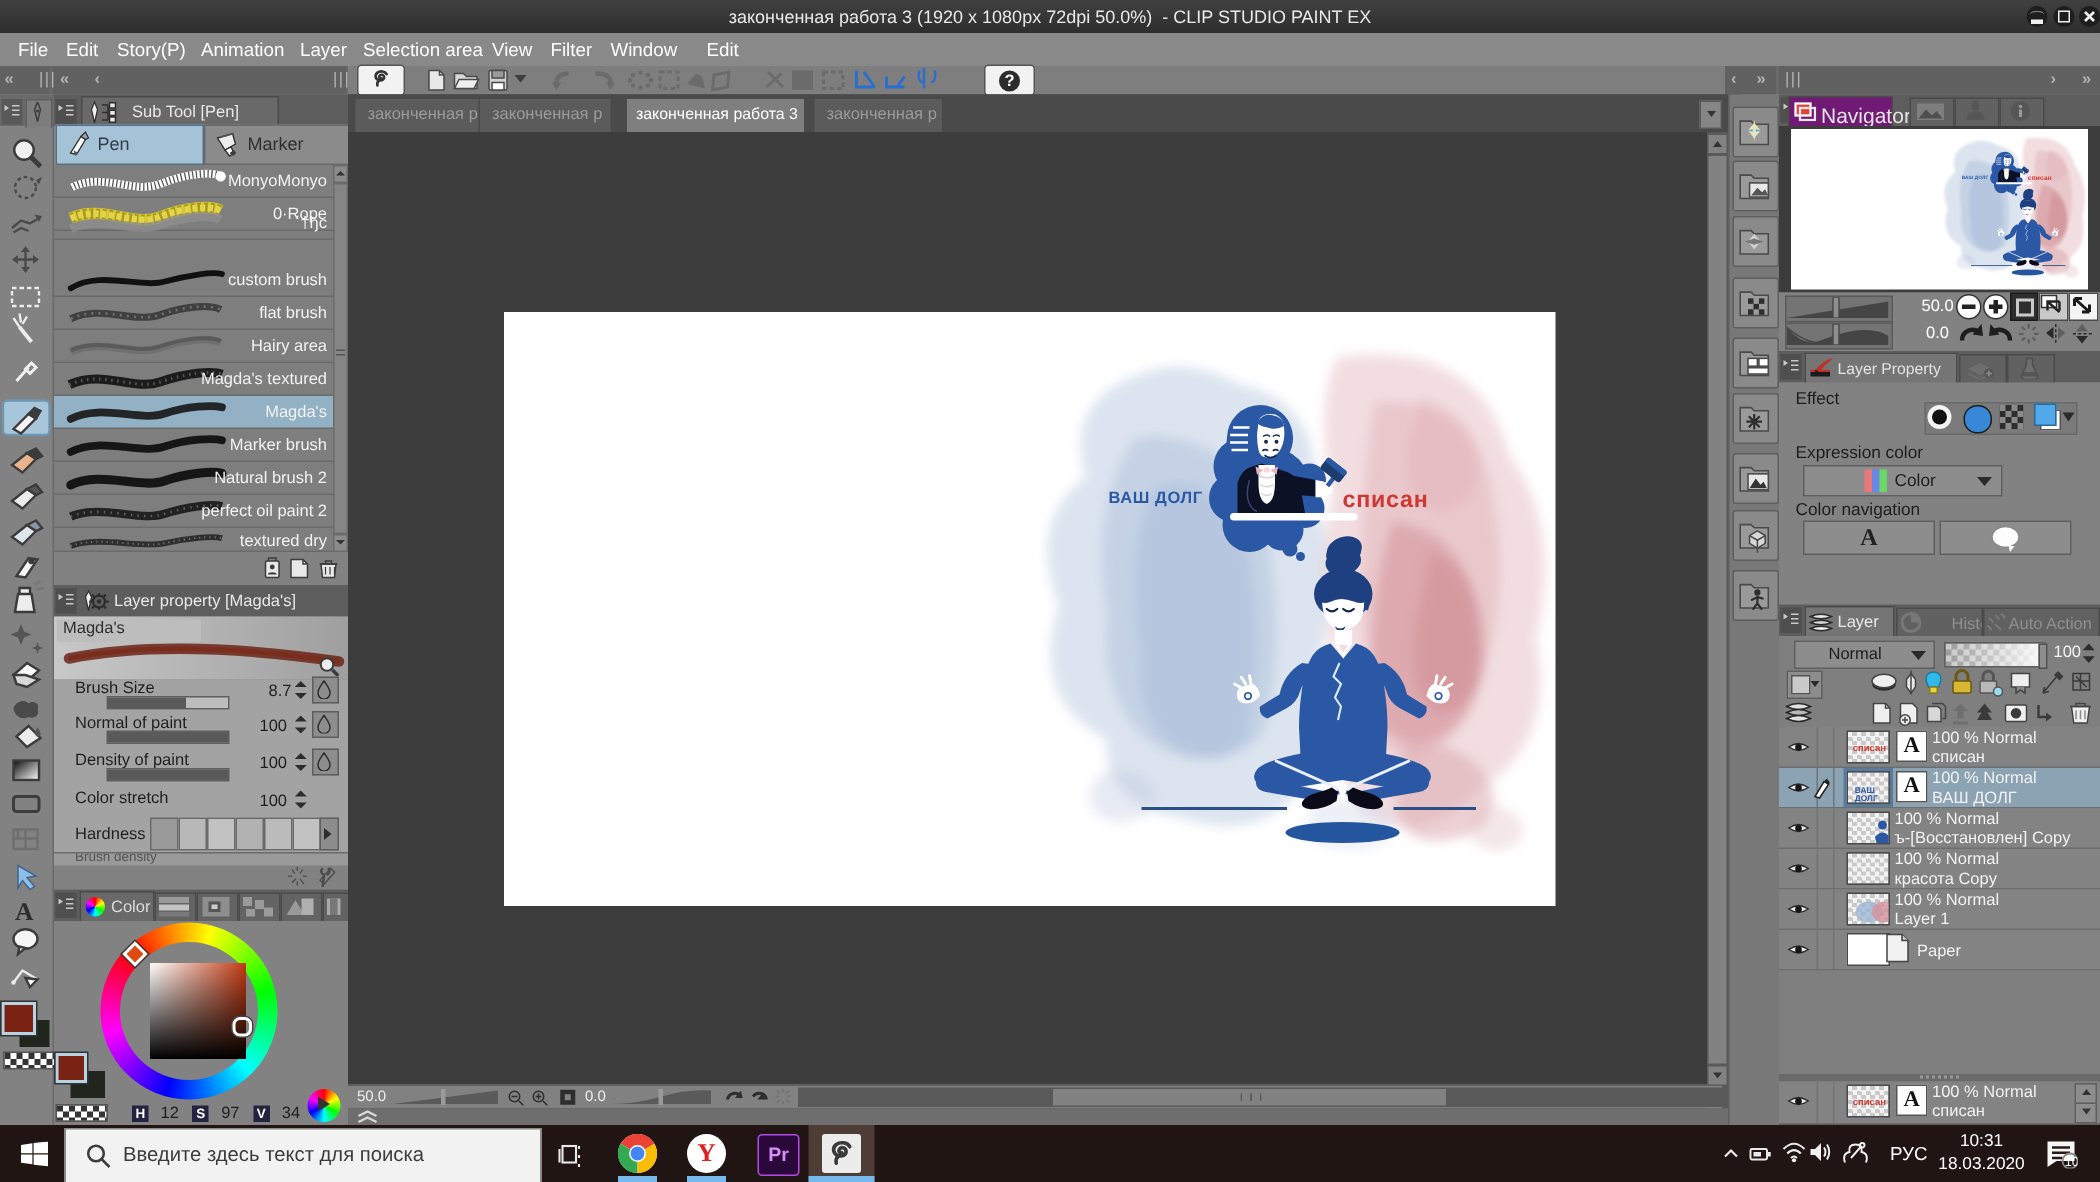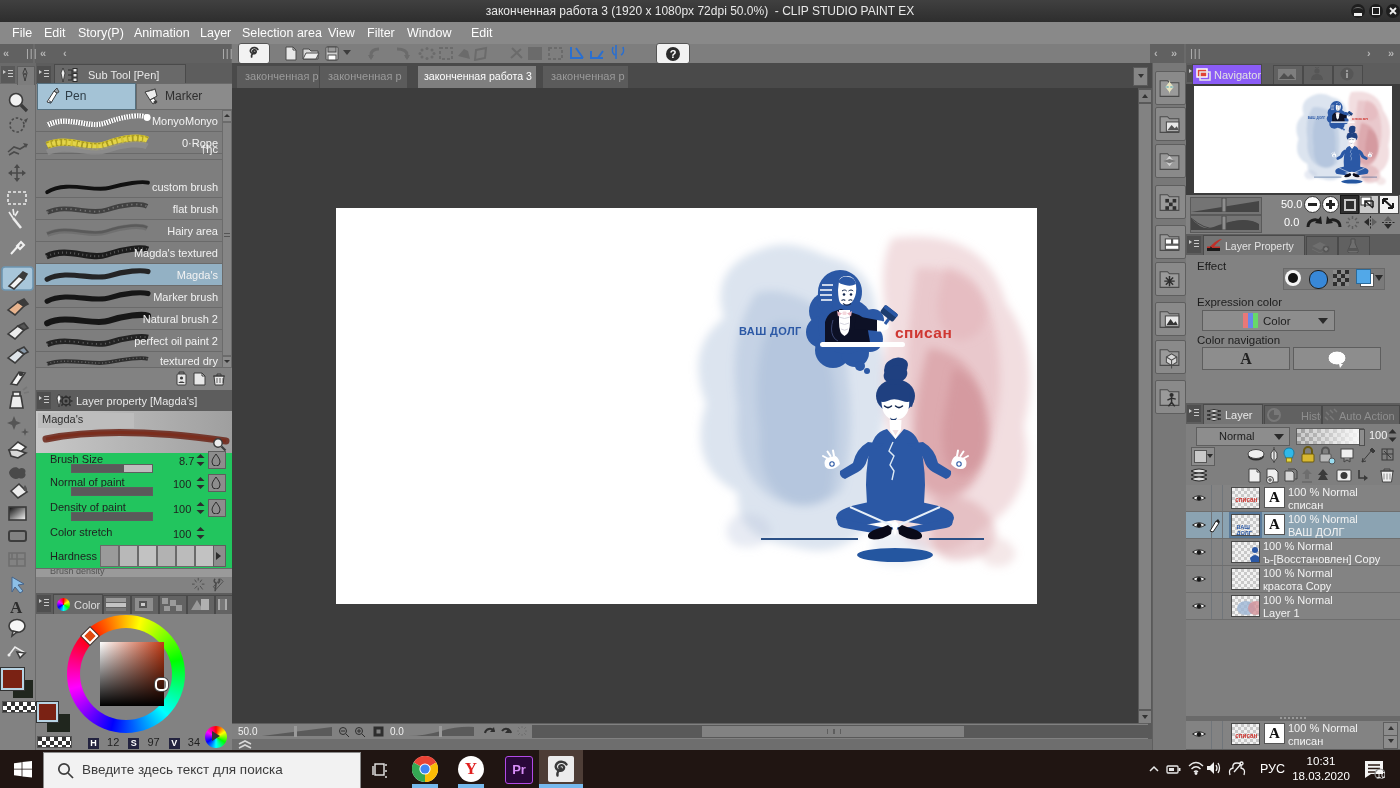--- a/index.html
+++ b/index.html
@@ -455,21 +455,21 @@
     <svg class="abs" style="left:0;top:0" width="196" height="42" viewBox="0 0 196 42">
         <path d="M10 28 C60 18 120 20 190 30" stroke="#6b2417" stroke-width="7" fill="none" opacity=".85" stroke-linecap="round"></path>
         <path d="M10 28 C60 18 120 20 190 30" stroke="#7a2d1d" stroke-width="3" fill="none"></path>
       </svg>
     <div class="abs" style="left:2px;top:2px;width:92px;height:15px;background:#bdbdbd;color:#2e2e2e;font-size:11px;padding-left:4px">Magda's</div>
     <svg class="abs" style="left:176px;top:26px" width="15" height="15" viewBox="0 0 15 15">
         <circle cx="6" cy="6" r="4.2" fill="#ededed" stroke="#3c3c3c" stroke-width="1.4"></circle>
         <path d="M9.5 9.5l4 4" stroke="#3c3c3c" stroke-width="2.2"></path>
       </svg>
   </div>
-  <div class="abs" style="left:0;top:390px;width:196px;height:140px;background:#22c55e;color:#1f1f1f;font-size:11px">
+  <div class="abs" style="left:0;top:390px;width:196px;height:140px;background:#a3a3a3;color:#1f1f1f;font-size:11px">
 
     <span class="abs" style="left:14px;top:0px">Brush Size</span>
       <span class="abs" style="left:143px;top:2px">8.7</span>
     <svg class="abs" style="left:160px;top:1px" width="9" height="12" viewBox="0 0 9 12">
         <path d="M4.5 0l4 4h-8z" fill="#2d2d2d"></path>
         <path d="M4.5 12l4-4h-8z" fill="#2d2d2d"></path>
       </svg>
     <div class="abs" style="left:172px;top:-2px;width:16px;height:16px;background:#8d8d8d;border:1px solid #5e5e5e"><svg width="12" height="13" viewBox="0 0 12 13" style="margin:1px 0 0 1px">
           <path d="M6 1 C8 4 10 6 10 9 a4 4 0 0 1-8 0 C2 6 4 4 6 1z" fill="none" stroke="#2d2d2d"></path>
         </svg></div>
@@ -859,21 +859,21 @@
 </div>
 <div id="rightpanels" class="abs">
 
   <div class="abs" style="left:0;top:0;width:214px;height:21px;background:#5d5d5d">
     <div class="abs" style="left:1px;top:2px;width:14px;height:17px;background:#4f4f4f"><svg width="12" height="12" viewBox="0 0 12 12" style="margin:2px 0 0 1px">
           <path d="M1 2l3 2-3 2z" fill="#c9c9c9"></path>
           <g stroke="#c9c9c9">
             <path d="M6 2.5h5M6 5.5h5M6 8.5h5"></path>
           </g>
         </svg></div>
-    <div class="abs" style="left:6px;top:1px;width:68px;height:20px;background:#8b5cf6;border:1px solid #4a4a4a;border-bottom:none;color:#e2e2e2;font-size:11px">
+    <div class="abs" style="left:6px;top:1px;width:68px;height:20px;background:#701a75;border:1px solid #4a4a4a;border-bottom:none;color:#e2e2e2;font-size:14px">
       <svg width="15" height="13" viewBox="0 0 15 13" style="position:absolute;left:3px;top:3px">
           <rect x="1" y="1" width="10" height="8" fill="#e04438" stroke="#fff" stroke-width="1.5"></rect>
           <rect x="4" y="4" width="10" height="8" fill="none" stroke="#e8e8e8" stroke-width="1.5"></rect>
         </svg>
       <span style="position:absolute;left:21px;top:4px">Navigator</span>
     </div>
     <div class="abs" style="left:87px;top:2px;width:28px;height:19px;background:#616161;border:1px solid #4a4a4a"><svg width="20" height="13" viewBox="0 0 20 13" style="margin:2px 0 0 3px">
           <rect x="1" y="1" width="18" height="11" fill="#7e7e7e"></rect>
           <path d="M2 11l5-6 4 4 3-3 4 5z" fill="#4f4f4f"></path>
         </svg></div>
@@ -1277,20 +1277,32 @@
       <svg class="leye" viewBox="0 0 16 10">
           <path d="M1.5 5 Q8 0.5 14.5 5 Q8 9.5 1.5 5z" fill="#ececec" stroke="#2a2a2a" stroke-width="1"></path>
           <circle cx="8" cy="5.2" r="2.2" fill="#151515"></circle>
         </svg>
       <div class="lthumb"><svg width="34" height="24" viewBox="0 0 34 24">
             <ellipse cx="14" cy="12" rx="9" ry="7" fill="#9db6d6" opacity=".8"></ellipse>
             <ellipse cx="24" cy="12" rx="8" ry="7" fill="#d49298" opacity=".8"></ellipse>
           </svg></div>
       <div class="ltext" style="left:77px">100 % Normal<br>Layer 1</div>
     </div>
+    <div class="lrow" style="top:196px;height:26px">
+      <svg class="leye" viewBox="0 0 16 10">
+          <path d="M1.5 5 Q8 0.5 14.5 5 Q8 9.5 1.5 5z" fill="#ececec" stroke="#2a2a2a" stroke-width="1"></path>
+          <circle cx="8" cy="5.2" r="2.2" fill="#151515"></circle>
+        </svg>
+      <div class="lthumb" style="background:#fff"></div>
+      <svg class="abs" style="left:70px;top:2px;width:18px;height:20px" viewBox="0 0 18 20">
+          <path d="M2 1h10l4 4v14H2z" fill="#f2f2f2" stroke="#444"></path>
+          <path d="M12 1v4h4" fill="#c9c9c9" stroke="#444"></path>
+        </svg>
+      <div class="ltext" style="left:92px;top:8px">Paper</div>
+    </div>
 
     <div class="abs" style="left:0;top:223px;width:214px;height:69px;background:#7f7f7f"></div>
 
     <div class="abs" style="left:0;top:292px;width:214px;height:5px;background:#6a6a6a">
         <span style="display:block;margin:1px auto;width:26px;border-top:2px dotted #999"></span>
       </div>
     <div class="lrow" style="top:297px;height:28px">
       <svg class="leye" viewBox="0 0 16 10">
           <path d="M1.5 5 Q8 0.5 14.5 5 Q8 9.5 1.5 5z" fill="#ececec" stroke="#2a2a2a" stroke-width="1"></path>
           <circle cx="8" cy="5.2" r="2.2" fill="#151515"></circle>

